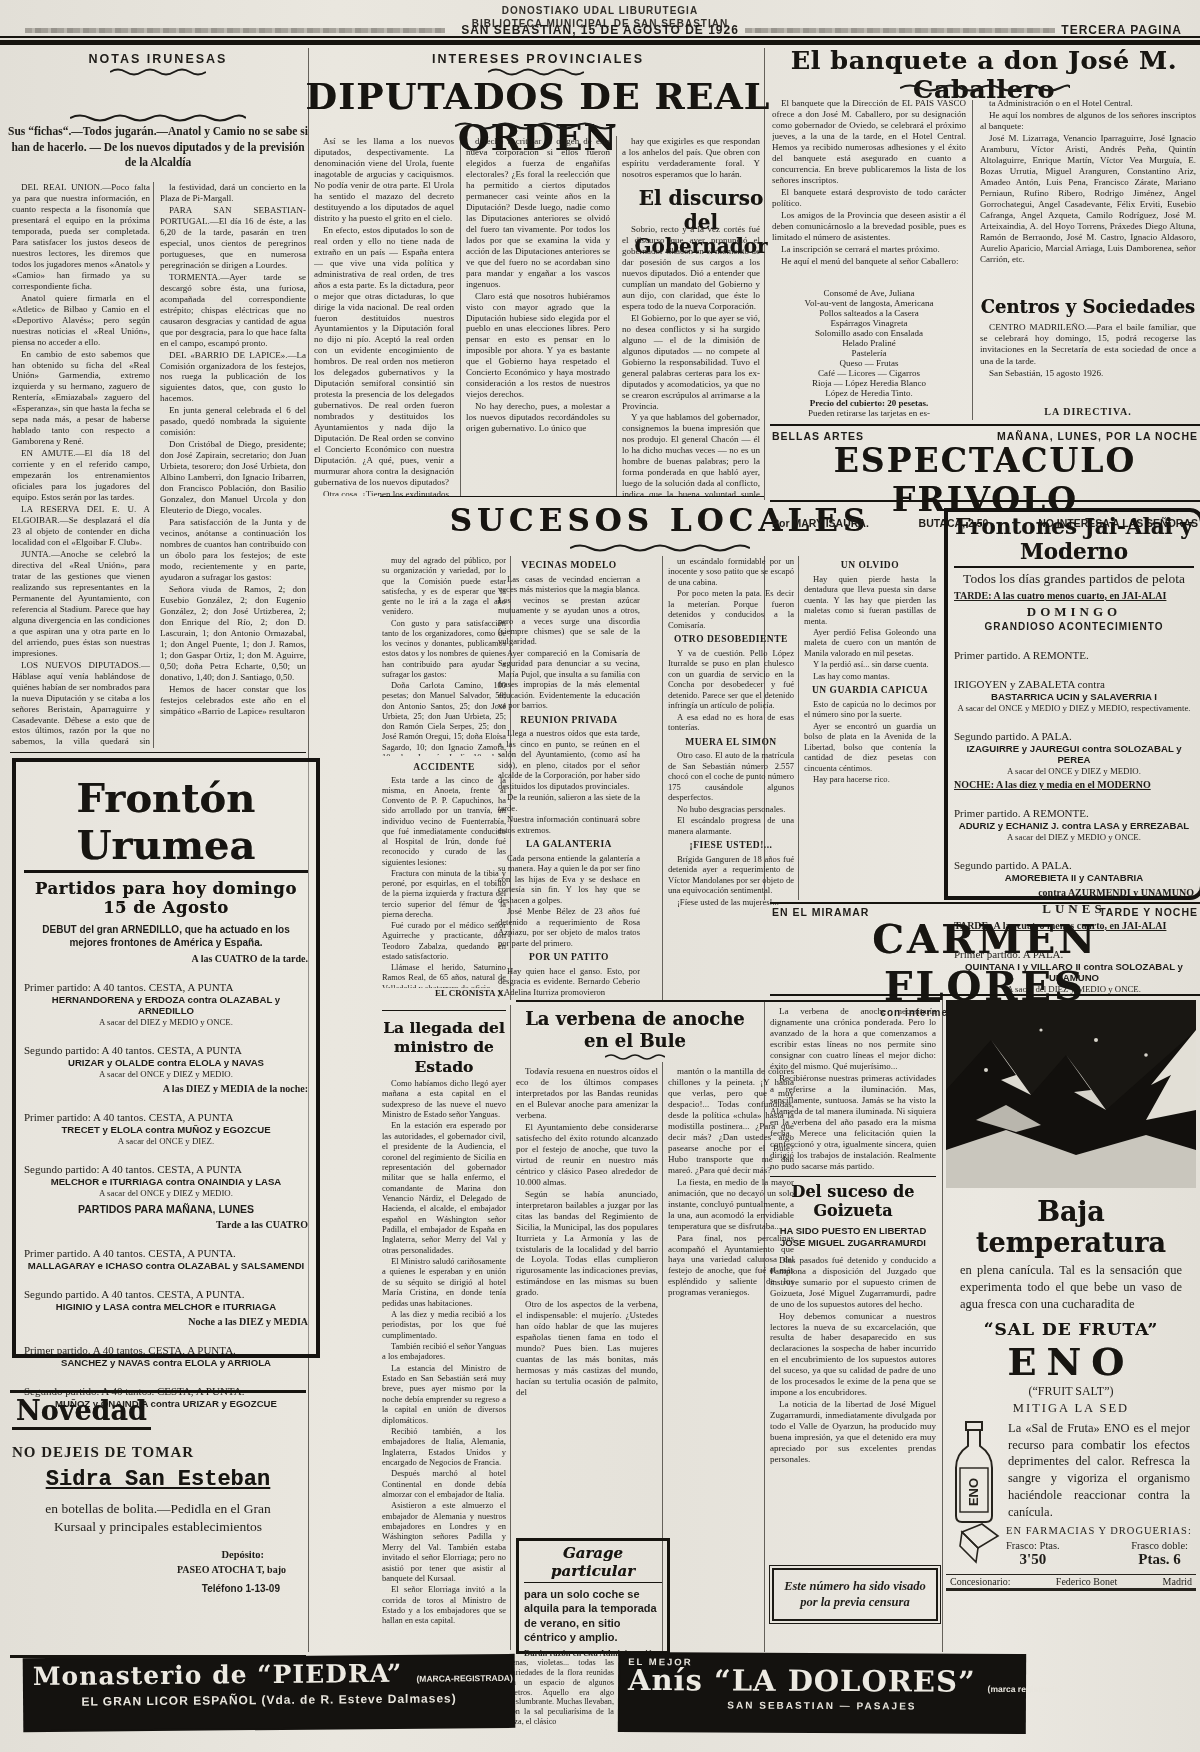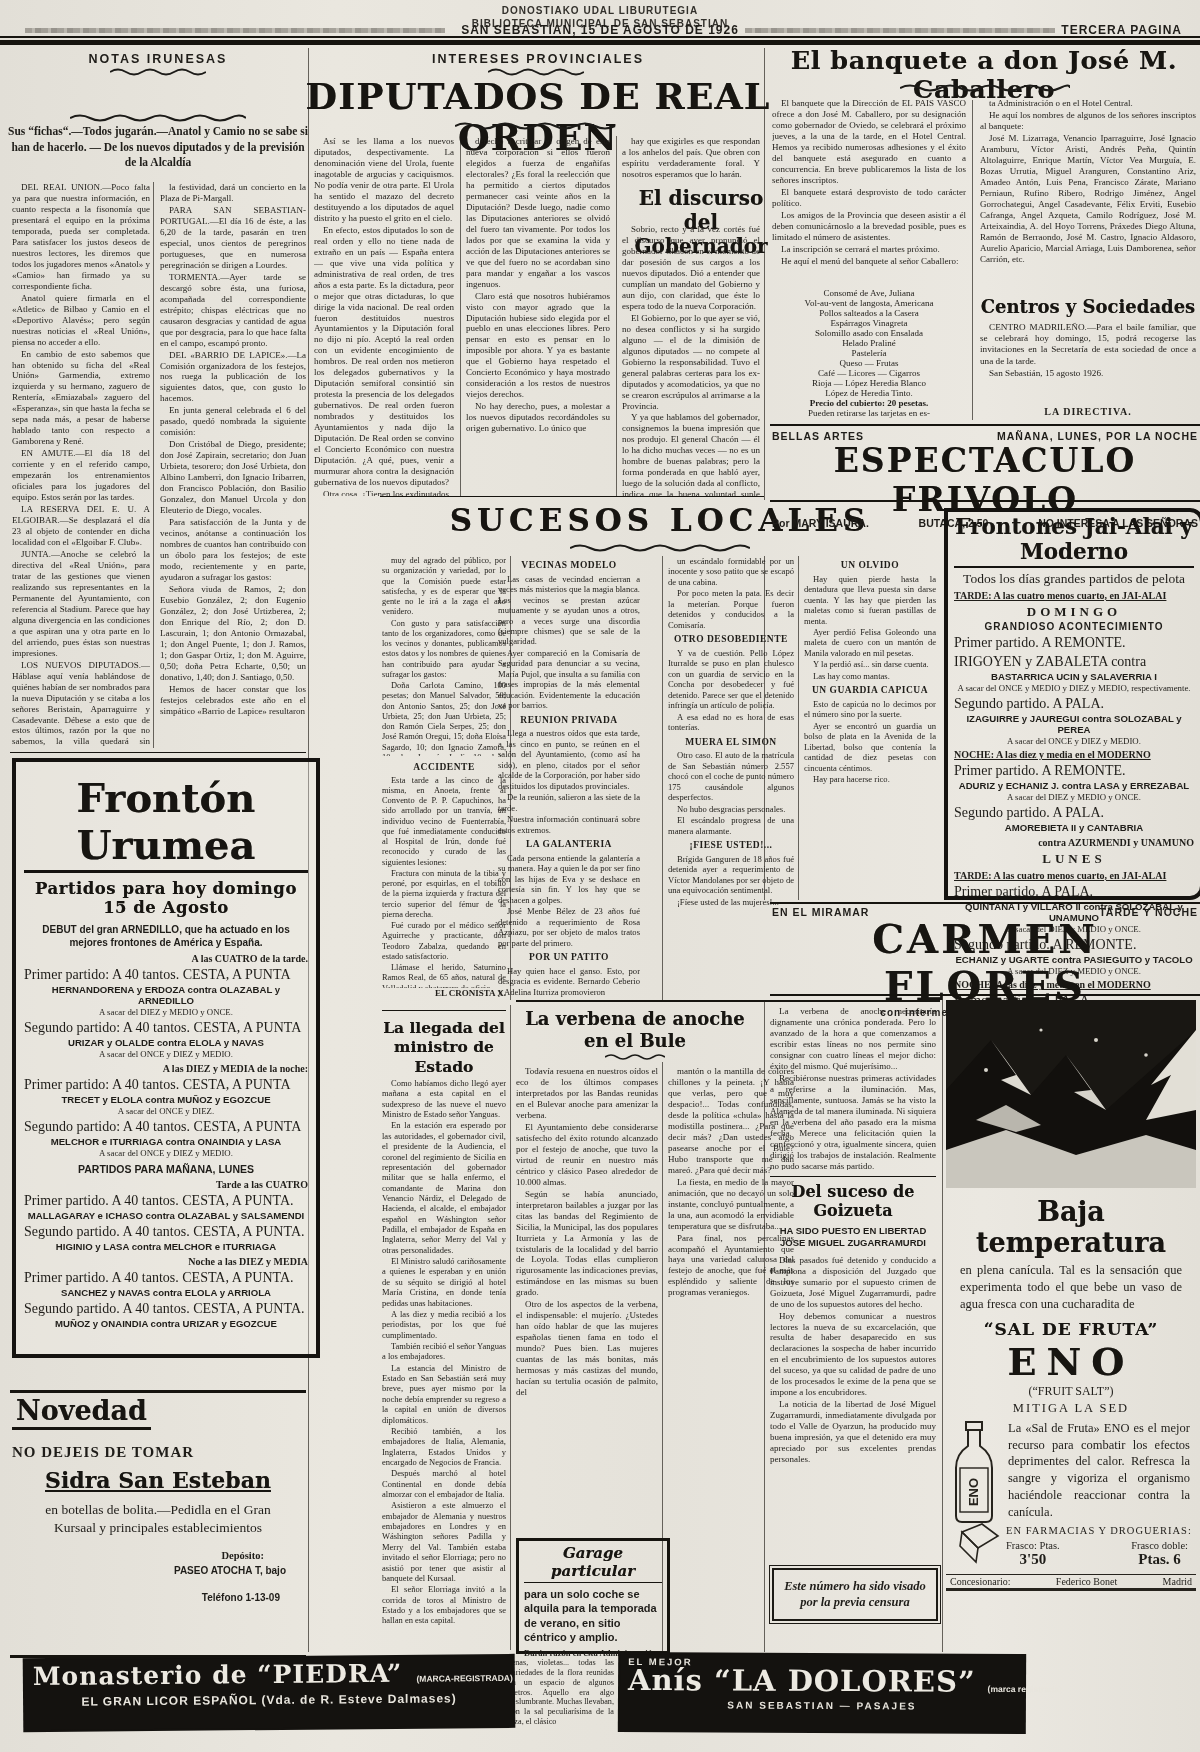--- a/index.html
+++ b/index.html
@@ -18,21 +18,21 @@
   .dateline{font-family:"Liberation Sans",sans-serif;font-weight:bold;font-size:12px;letter-spacing:1px;}
   .kicker{font-family:"Liberation Sans",sans-serif;font-weight:bold;font-size:12.5px;
           letter-spacing:2px;text-align:center;}
   .headline{font-family:"DejaVu Serif",serif;font-weight:bold;text-align:center;color:#171511;
             text-shadow:0 0 .6px rgba(20,18,14,.55);}
   .col{font-size:9px;line-height:1.22;text-align:justify;overflow:hidden;}
   .col p{margin:0 0 1px;text-indent:9px;}
   .col h4.sec{font-size:9.5px;font-weight:bold;text-align:center;margin:4px 0 2px;letter-spacing:.5px;}
   .boxed{border:4px solid #151310;background:rgba(240,238,231,.35);}
   
-  .pline{font-size:14px;margin:3px 0 1px;}
+  .pline{font-size:11px;margin:17px 0 1px;}
   .names{font-family:"Liberation Sans",sans-serif;font-weight:bold;font-size:9.6px;text-align:center;margin:1px 0;}
   .sacar{font-size:8.8px;text-align:center;margin:0 0 2px;}
   .timeR{font-weight:bold;font-size:10px;text-align:right;margin:4px 0 2px;}
   .timeC{font-family:"Liberation Sans",sans-serif;font-weight:bold;font-size:10.5px;text-align:center;margin:5px 0 2px;}
   .day{font-weight:bold;font-size:13px;text-align:center;letter-spacing:4px;margin:3px 0 1px;}
   .evt{font-family:"Liberation Sans",sans-serif;font-weight:bold;font-size:10px;text-align:center;letter-spacing:1px;margin:1px 0;}
   .tarde{font-weight:bold;font-size:10px;margin:3px 0 1px;text-decoration:underline;}
   .menuln{font-size:9px;text-align:center;margin:0;}
   .menuln2{font-size:9px;text-align:center;margin:0;font-weight:bold;}
   .darkad{background:#14120f;color:#e8e5dd;box-shadow:0 0 0 2px #14120f;}
@@ -132,24 +132,24 @@
         <div class="pline">Primer partido. A 40 tantos. CESTA, A PUNTA.</div>
         <div class="names">SANCHEZ y NAVAS contra ELOLA y ARRIOLA</div>
         <div class="pline">Segundo partido. A 40 tantos. CESTA, A PUNTA.</div>
         <div class="names">MUÑOZ y ONAINDIA contra URIZAR y EGOZCUE</div>
       </div>
   </div>
 
   <div class="abs" style="left:10px;top:1390px;width:292px;height:258px;border-top:3px solid #16140f;border-bottom:3px solid #16140f;padding:2px;">
     <div class="headline" style="display:inline-block;font-size:27px;border-bottom:3px solid #16140f;padding:0 4px 1px;">Novedad</div>
     <div style="text-align:left;font-size:15px;letter-spacing:1px;margin-top:14px;font-weight:bold;">NO DEJEIS DE TOMAR</div>
-    <div class="headline" style="font-size:22px;margin-top:6px;text-decoration:underline;">Sidra San Esteban</div>
+    <div class="headline" style="font-size:22px;margin-top:6px;text-decoration:underline;font-family:Liberation Mono, monospace;">Sidra San Esteban</div>
     <div style="font-size:13.5px;text-align:center;margin:8px 22px 0;line-height:1.3;">en botellas de bolita.—Pedidla en el Gran Kursaal y principales establecimientos</div>
     <div style="font-weight:bold;font-size:10.5px;text-align:right;margin:14px 40px 0 0;">Depósito:</div>
-    <div style="font-family:Liberation Sans, sans-serif;font-weight:bold;font-size:10px;text-align:right;margin:4px 18px 16px 0;">PASEO ATOCHA T, bajo</div>
+    <div style="font-family:Liberation Serif, serif;font-weight:bold;font-size:10px;text-align:right;margin:4px 18px 8px 0;">PASEO ATOCHA T, bajo</div>
     <div style="font-family:'Liberation Sans',sans-serif;font-weight:bold;font-size:10px;text-align:right;margin:4px 24px 0 0;">Teléfono 1-13-09</div>
   </div>
 
   <div class="abs kicker" style="left:312px;top:52px;width:452px;">INTERESES PROVINCIALES</div>
   <svg class="squig abs" style="left:488px;top:66px;" width="96" height="9" viewBox="0 0 96 9">
       <path d="M0,5 Q8,0 16,5 T32,5 T48,5 T64,5 T80,5 T96,5" fill="none" stroke="#1c1b18" stroke-width="1.8"></path>
     </svg>
   <div class="abs headline" style="left:312px;top:76px;width:452px;font-size:35px;letter-spacing:1px;transform:scaleX(1.04);">DIPUTADOS DE REAL ORDEN</div>
   <svg class="squig abs" style="left:455px;top:120px;" width="166" height="9" viewBox="0 0 166 9">
       <path d="M0,5 Q10,0 20,5 T40,5 T60,5 T80,5 T100,5 T120,5 T140,5 T160,5" fill="none" stroke="#1c1b18" stroke-width="2"></path>

